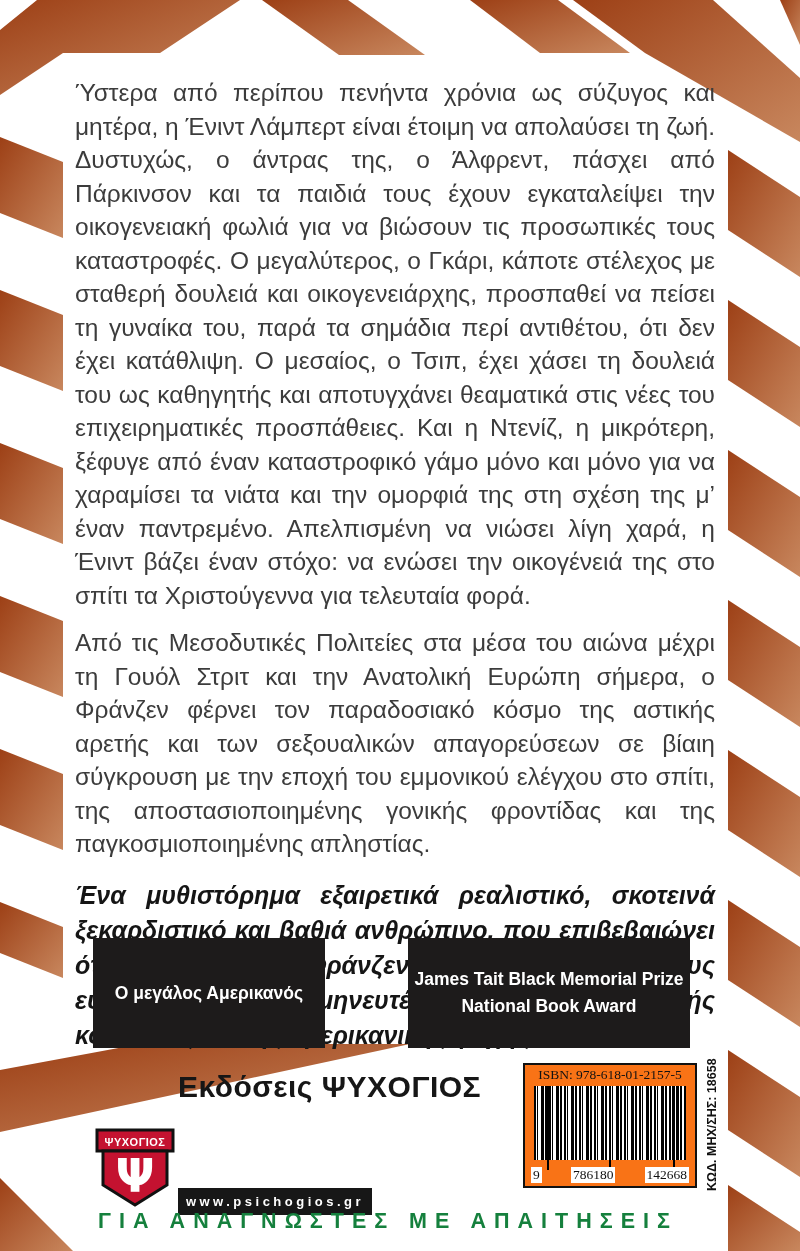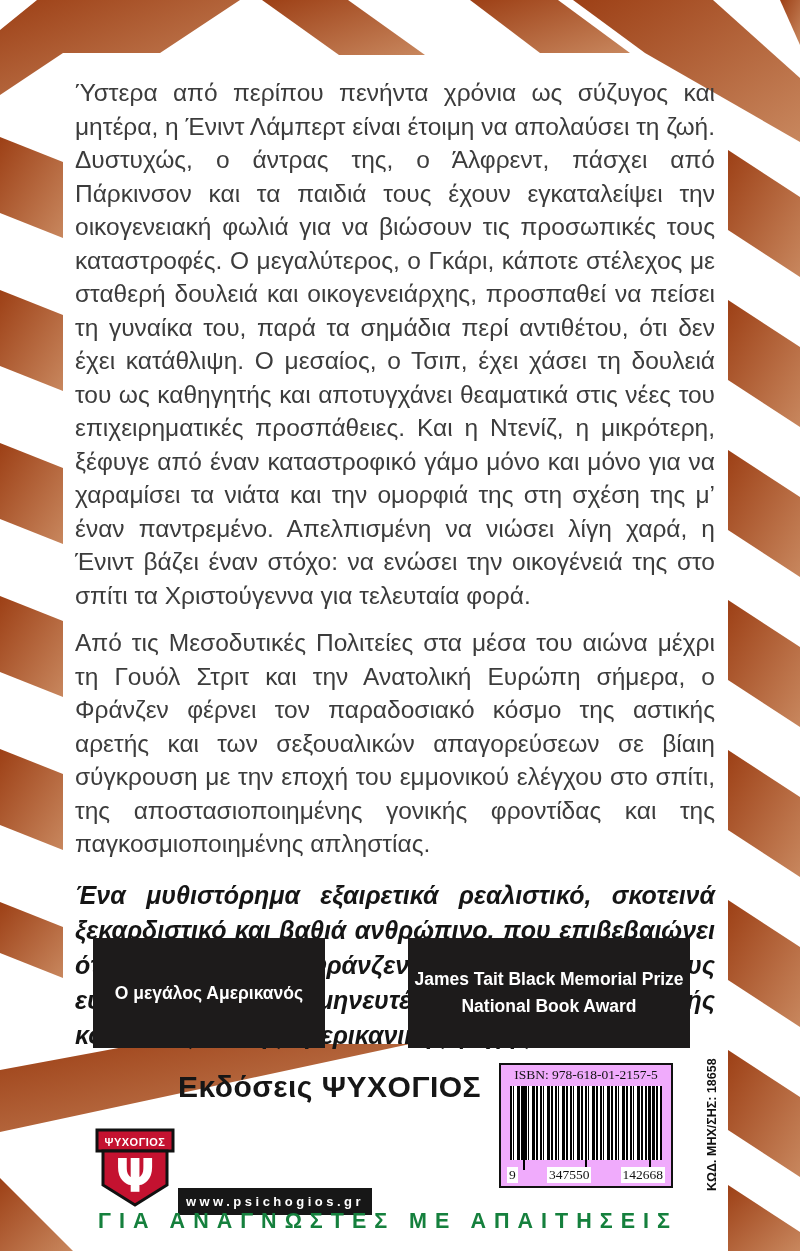--- a/index.html
+++ b/index.html
@@ -38,22 +38,22 @@
     color:#fff;font-weight:bold;font-size:13px;letter-spacing:3.5px;
     display:flex;align-items:center;justify-content:center;white-space:nowrap;margin-top:30px;
   }
   .motto{
     position:absolute;left:35px;top:1209px;width:620px;
     font-size:21.5px;font-weight:bold;color:#15803d;letter-spacing:8px;white-space:nowrap;
   }
 
   
   .barcode-box{
-    position:absolute;left:436px;top:1063px;width:174px;height:125px;
-    background:#f0abfc;border:2px solid #111;box-sizing:border-box;
+    position:absolute;left:460px;top:1063px;width:174px;height:125px;
+    background:#f97316;border:2px solid #111;box-sizing:border-box;
   }
   .isbn{
     font-family:"Liberation Serif",serif;font-size:13.5px;color:#111;
     text-align:center;margin-top:2px;white-space:nowrap;
   }
   .bars{
     position:absolute;left:9px;right:9px;top:21px;height:74px;
     background:repeating-linear-gradient(90deg,
       #000 0 2px,#fff 2px 3px,#000 3px 4px,#fff 4px 7px,
       #000 7px 10px,#fff 10px 11px,#000 11px 13px,#fff 13px 15px);
@@ -146,20 +146,20 @@
   <div class="motto">ΓΙΑ ΑΝΑΓΝΩΣΤΕΣ ΜΕ ΑΠΑΙΤΗΣΕΙΣ</div>
 
   <div class="barcode-box">
     <div class="isbn">ISBN: 978-618-01-2157-5</div>
     <div class="bars"></div>
     <div class="guard g1"></div>
     <div class="guard g2"></div>
     <div class="guard g3"></div>
     <div class="digits">
       <span>9</span>
-      <span>347550</span>
+      <span>786180</span>
       <span>142668</span>
     </div>
   </div>
 
   <div class="machine-code">ΚΩΔ. ΜΗΧ/ΣΗΣ: 18658</div>
 
 </div>
 
 </body></html>

